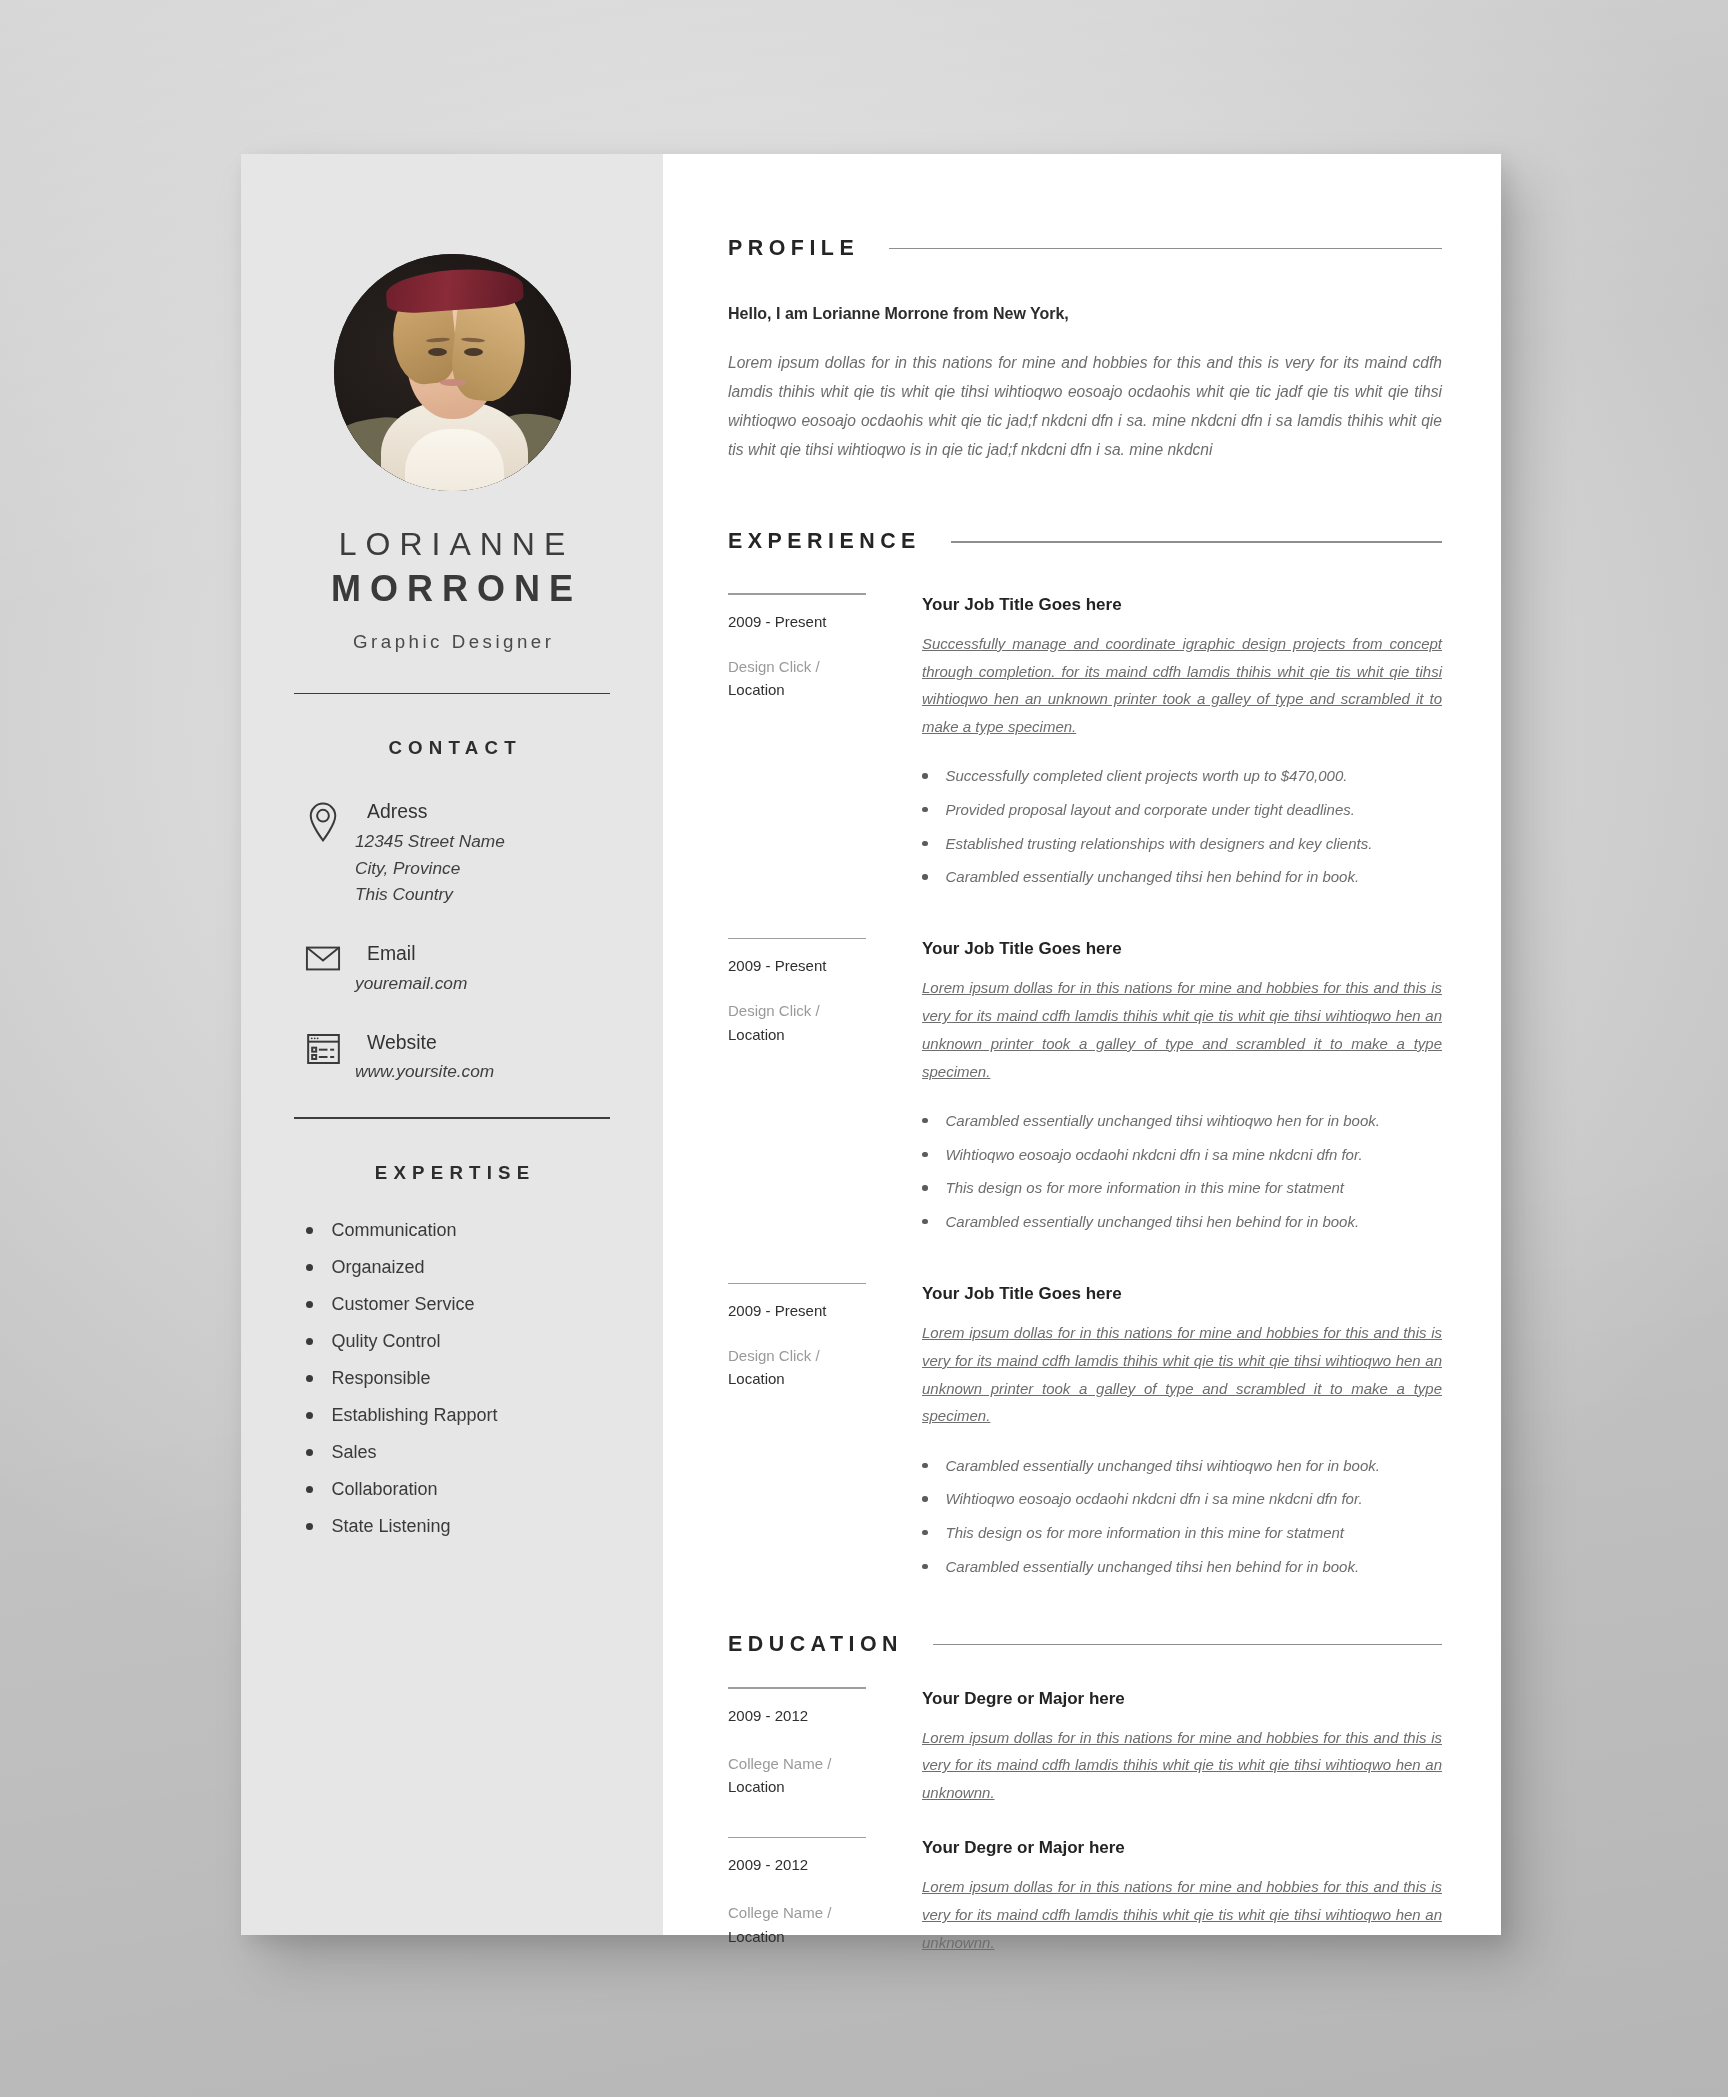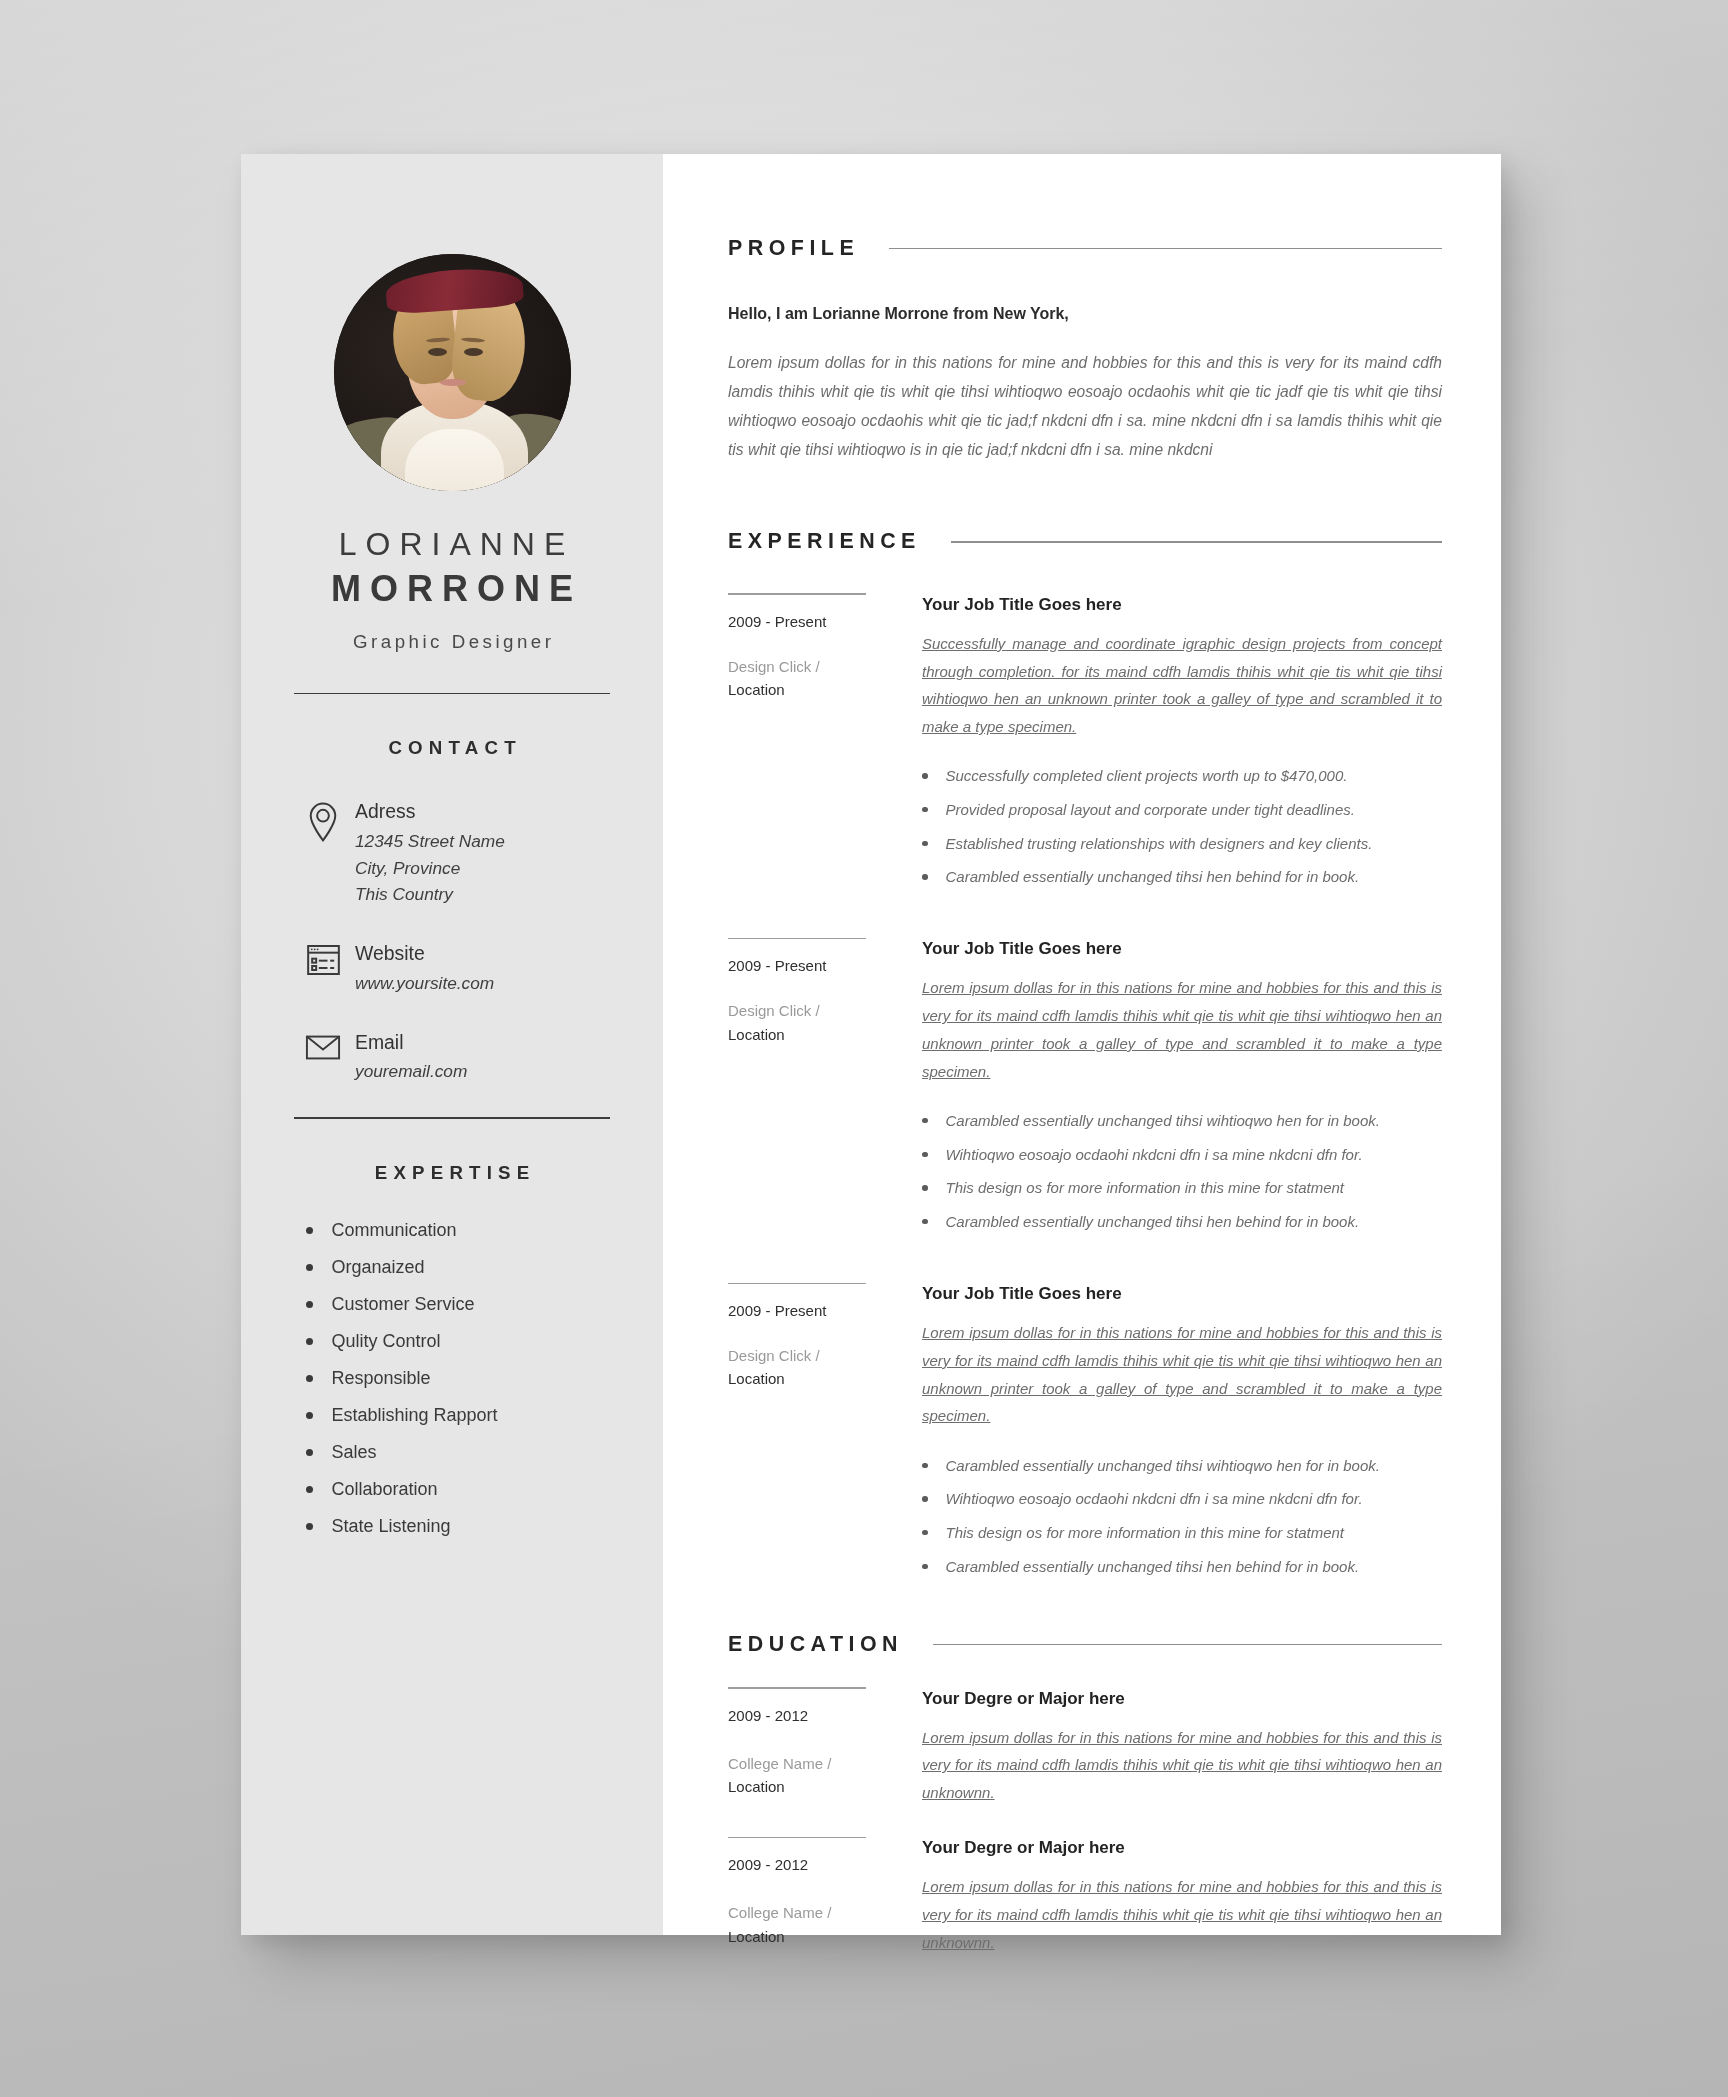--- a/index.html
+++ b/index.html
@@ -139,20 +139,21 @@
     justify-content: center;
     padding-top: 4.2px;
   }
   .contact-text { padding-left: 7px; }
   .contact-label {
     font-size: 19.4px;
     color: #333333;
     font-weight: 400;
     line-height: 1.35;
     margin-bottom: 3.5px;
+    margin-left: 12px;
   }
   .contact-value {
     font-size: 17.3px;
     color: #3f3f3f;
     font-style: italic;
     line-height: 1.55;
   }
 
   .expertise-list { margin-top: 36px; padding-left: 19.4px; }
   .exp-item {
@@ -340,53 +341,53 @@
           <div class="contact-label">Adress</div>
           <div class="contact-value">12345 Street Name</div>
           <div class="contact-value">City, Province</div>
           <div class="contact-value">This Country</div>
         </div>
       </div>
 
 
       <div class="contact-row">
         <div class="contact-icon">
+          <svg width="36" height="29" viewBox="0 0 28 22" fill="none" stroke="#3a3a3a" stroke-width="1.5">
+            <rect x="1.5" y="2.5" width="25" height="17"></rect>
+            <path d="M1.5 2.5 L14 12.5 L26.5 2.5"></path>
+          </svg>
+        </div>
+        <div class="contact-text">
+          <div class="contact-label">Email</div>
+          <div class="contact-value">youremail.com</div>
+        </div>
+      </div>
+
+      <div class="contact-row">
+        <div class="contact-icon">
           <svg width="35" height="32" viewBox="0 0 26 24" fill="none" stroke="#3a3a3a" stroke-width="1.5">
             <rect x="1.5" y="1.5" width="23" height="21"></rect>
             <line x1="1.5" y1="6.5" x2="24.5" y2="6.5"></line>
             <circle cx="4.2" cy="4" r="0.7" fill="#3a3a3a" stroke="none"></circle>
             <circle cx="6.4" cy="4" r="0.7" fill="#3a3a3a" stroke="none"></circle>
             <circle cx="8.6" cy="4" r="0.7" fill="#3a3a3a" stroke="none"></circle>
             <rect x="4.5" y="11" width="3" height="3"></rect>
             <line x1="9.5" y1="12.5" x2="16" y2="12.5"></line>
             <line x1="18" y1="12.5" x2="21" y2="12.5"></line>
             <rect x="4.5" y="16.5" width="3" height="3"></rect>
             <line x1="9.5" y1="18" x2="16" y2="18"></line>
             <line x1="18" y1="18" x2="21" y2="18"></line>
           </svg>
         </div>
         <div class="contact-text">
           <div class="contact-label">Website</div>
           <div class="contact-value">www.yoursite.com</div>
         </div>
       </div>
 
-      <div class="contact-row">
-        <div class="contact-icon">
-          <svg width="36" height="29" viewBox="0 0 28 22" fill="none" stroke="#3a3a3a" stroke-width="1.5">
-            <rect x="1.5" y="2.5" width="25" height="17"></rect>
-            <path d="M1.5 2.5 L14 12.5 L26.5 2.5"></path>
-          </svg>
-        </div>
-        <div class="contact-text">
-          <div class="contact-label">Email</div>
-          <div class="contact-value">youremail.com</div>
-        </div>
-      </div>
-
     </div>
 
     <div class="sb-divider" style="margin-top:9.7px"></div>
 
     <div style="margin-top:43px">
       <div class="sb-heading">EXPERTISE</div>
     </div>
 
     <div class="expertise-list">
       <div class="exp-item">

